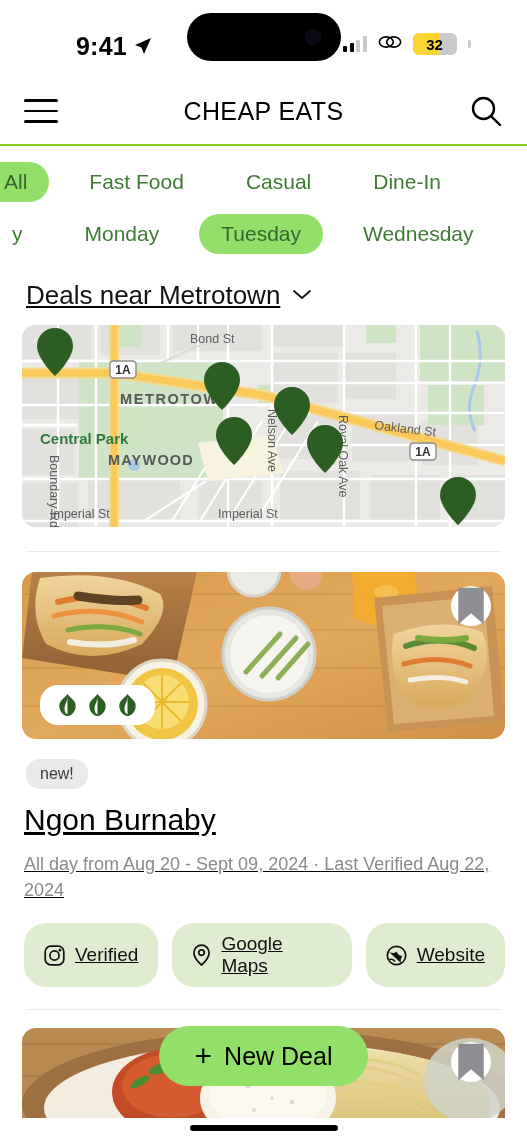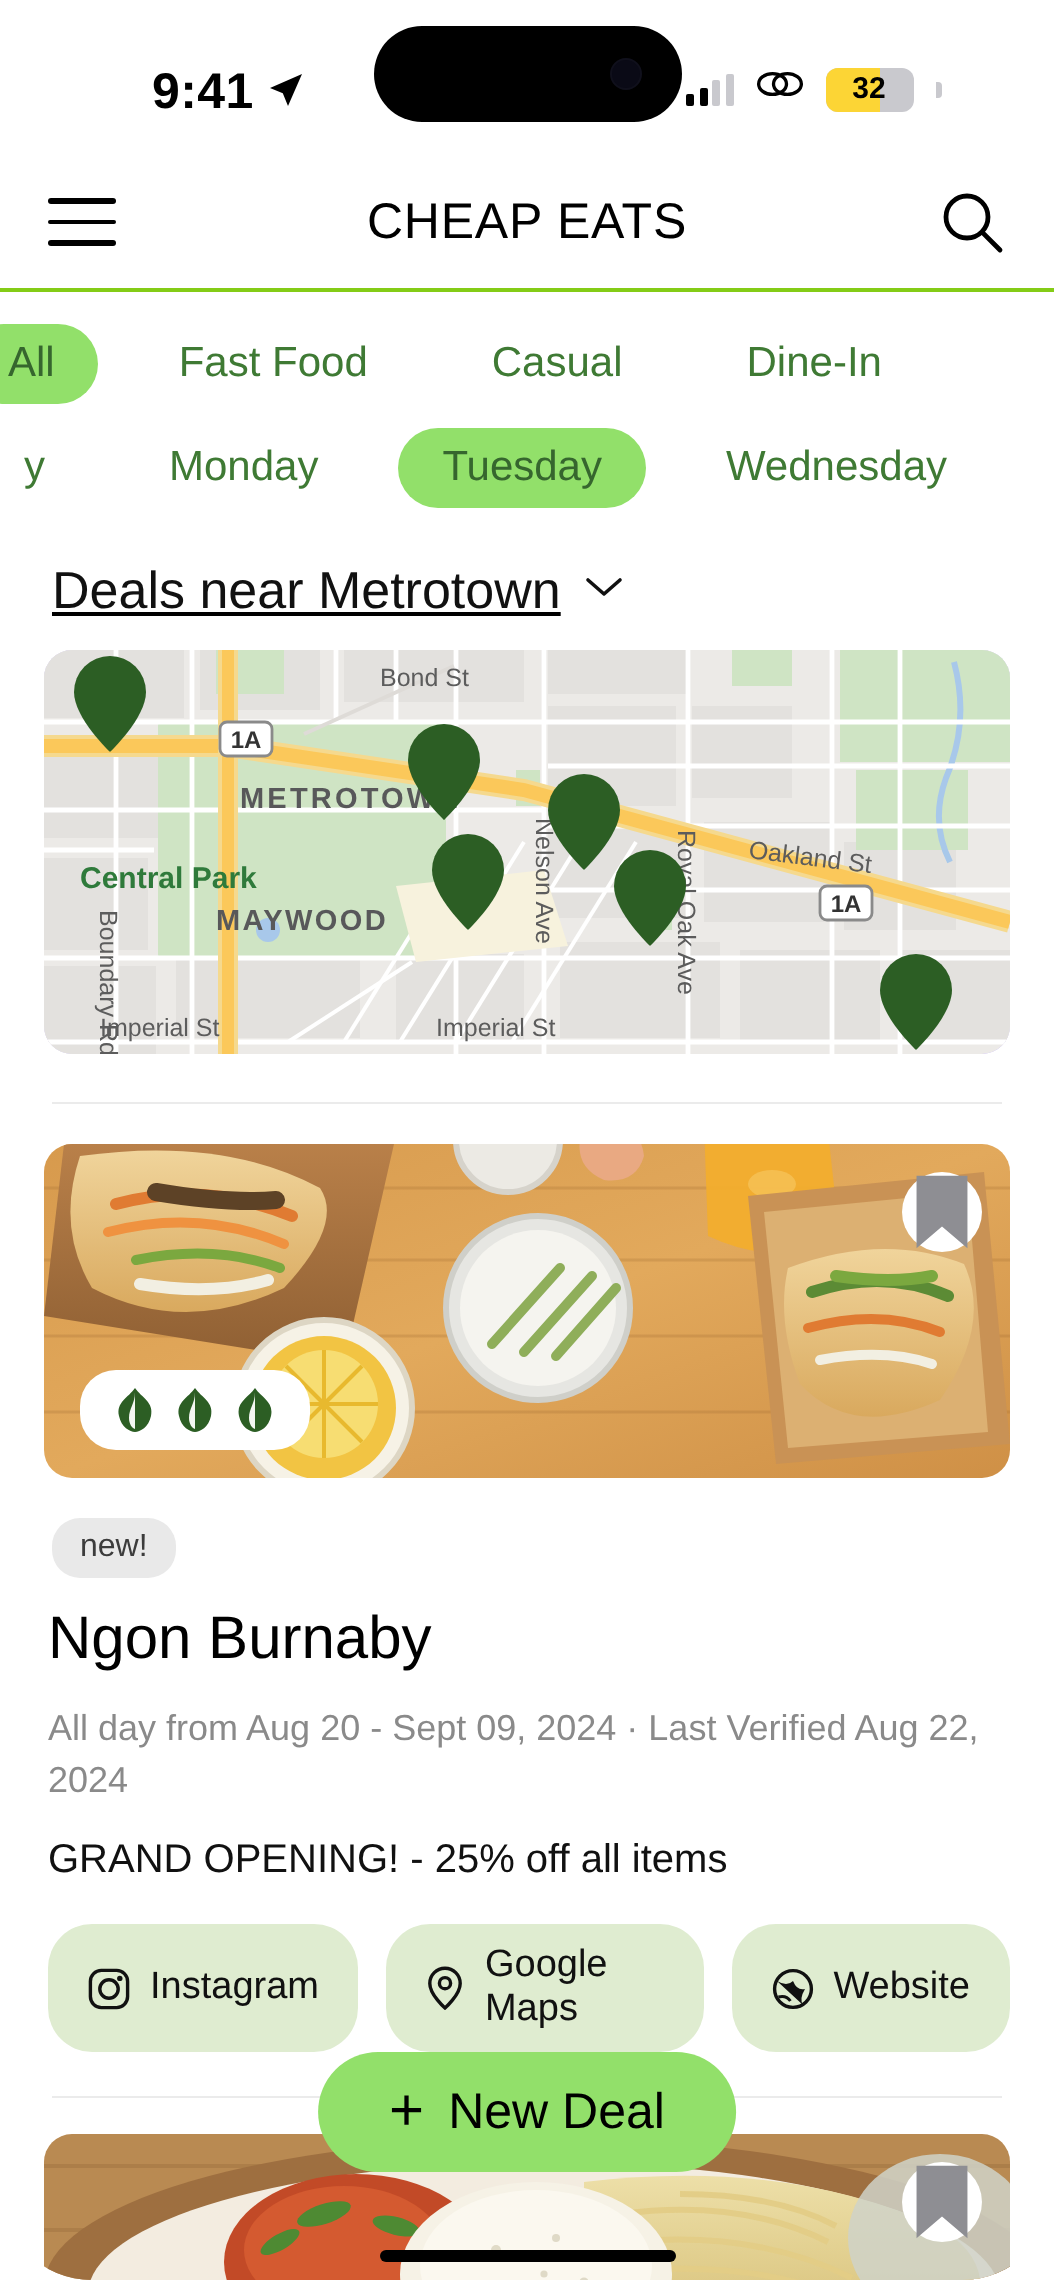--- a/index.html
+++ b/index.html
@@ -202,21 +202,21 @@
   }
   .map svg { display: block; width: 100%; height: 100%; }
 
   .divider {
     height: 1px;
     background: #ebebeb;
     margin: 24px 26px 0 26px;
   }
 
   
-  .card { padding: 20px 22px 0 22px; }
+  .card { padding: 20px 22px 0 22px; text-decoration: underline; }
   .card-photo {
     position: relative;
     width: 100%;
     height: 167px;
     border-radius: 14px;
     overflow: hidden;
   }
   .card-photo svg { display: block; width: 100%; height: 100%; }
   .bookmark {
     position: absolute;
@@ -619,32 +619,31 @@
               <path d="M9.5 0 C6 5 0 7 1.5 14 C2.6 19.5 7 22 9.5 22 C12 22 16.4 19.5 17.5 14 C19 7 13 5 9.5 0 Z" fill="#2c5e24"></path>
               <path d="M9.5 2 C9.5 8 6.5 10 6.5 15 C6.5 18 8 20 9.5 20.5" fill="#ffffff" opacity="0.95"></path>
             </svg>
         </span>
       </div>
     </div>
 
     <div class="badge-new">new!</div>
     <div class="deal-title">Ngon Burnaby</div>
     <div class="deal-meta">All day from Aug 20 - Sept 09, 2024  ·  Last Verified Aug 22, 2024</div>
-    <div class="deal-desc">GRAND OPENING! - 25% off all items</div>
 
     <div class="link-row">
       <div class="link-pill">
         <span>
           <svg width="21" height="21" viewBox="0 0 21 21">
             <rect x="1.2" y="1.2" width="18.6" height="18.6" rx="5.5" fill="none" stroke="#111" stroke-width="1.7"></rect>
             <circle cx="10.5" cy="10.5" r="4.6" fill="none" stroke="#111" stroke-width="1.7"></circle>
             <circle cx="15.9" cy="5.2" r="1.35" fill="#111"></circle>
           </svg>
         </span>
-        <span>Instagram</span>
+        <span>Verified</span>
       </div>
       <div class="link-pill">
         <span>
           <svg width="19" height="22" viewBox="0 0 19 22">
             <path d="M9.5 1.1 a7.6 7.6 0 0 1 7.6 7.6 c0 5.6 -7.6 12.3 -7.6 12.3 S1.9 14.3 1.9 8.7 A7.6 7.6 0 0 1 9.5 1.1 z" fill="none" stroke="#111" stroke-width="1.7"></path>
             <circle cx="9.5" cy="8.6" r="2.8" fill="none" stroke="#111" stroke-width="1.7"></circle>
           </svg>
         </span>
         <span>Google Maps</span>
       </div>

